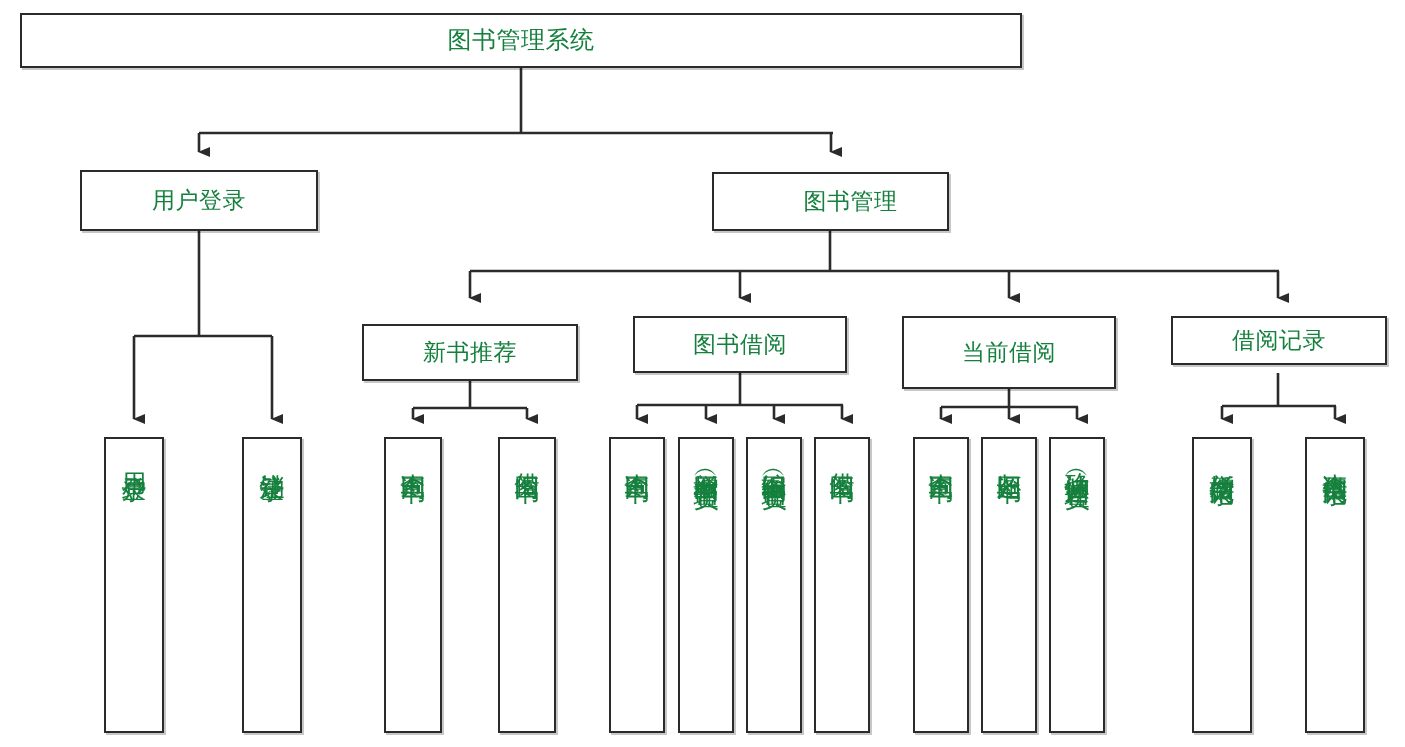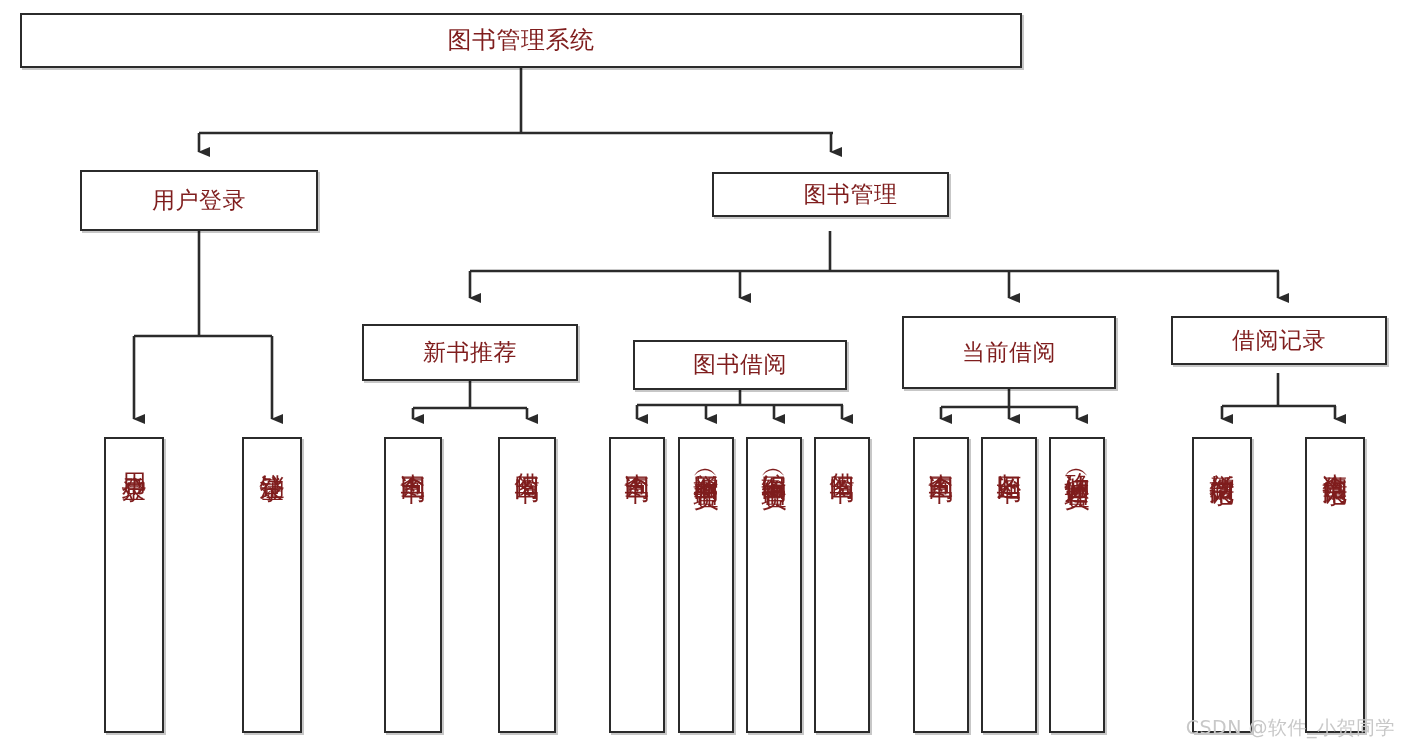--- a/index.html
+++ b/index.html
@@ -23,21 +23,21 @@
     box-sizing: border-box;
     background: #ffffff;
     border: 2px solid #2b2b2b;
     display: flex;
     align-items: center;
     justify-content: center;
     box-shadow: 2px 2px 0 rgba(0,0,0,0.22);
     z-index: 4;
   }
   .node .label {
-    color: #7f1d1d;
+    color: #15803d;
     text-align: right;
     line-height: 1.18;
     letter-spacing: 0.5px;
   }
   .node.horiz .label {
     font-size: 23px;
   }
   .node.root .label {
     font-size: 24px;
   }
@@ -133,29 +133,29 @@
   </svg>
 
   <div class="node root horiz" style="left:20px; top:13px; width:1002px; height:55px;">
     <span class="label">图书管理系统</span>
   </div>
 
   <div class="node horiz" style="left:80px; top:170px; width:238px; height:61px;">
     <span class="label">用户登录</span>
   </div>
 
-  <div class="node horiz" style="left:712px; top:172px; width:237px; height:45px;padding-left:40px;">
+  <div class="node horiz" style="left:712px; top:172px; width:237px; height:59px;padding-left:40px;">
     <span class="label">图书管理</span>
   </div>
 
   <div class="node horiz" style="left:362px; top:316px; width:216px; height:57px;margin-top:8px;">
     <span class="label">新书推荐</span>
   </div>
 
-  <div class="node horiz" style="left:633px; top:316px; width:214px; height:50px;margin-top:24px;">
+  <div class="node horiz" style="left:633px; top:316px; width:214px; height:57px;">
     <span class="label">图书借阅</span>
   </div>
 
   <div class="node horiz" style="left:902px; top:316px; width:214px; height:73px;">
     <span class="label">当前借阅</span>
   </div>
 
   <div class="node horiz" style="left:1171px; top:316px; width:216px; height:49px;">
     <span class="label">借阅记录</span>
   </div>
@@ -205,15 +205,14 @@
   </div>
 
   <div class="node vert" style="left:1192px; top:437px; width:60px; height:296px;">
     <span class="label">新增借阅记录</span>
   </div>
 
   <div class="node vert" style="left:1305px; top:437px; width:60px; height:296px;">
     <span class="label">查询借阅记录</span>
   </div>
 
-  <div id="watermark">CSDN @软件_小贺同学</div>
 
 </div>
 
 </body></html>

